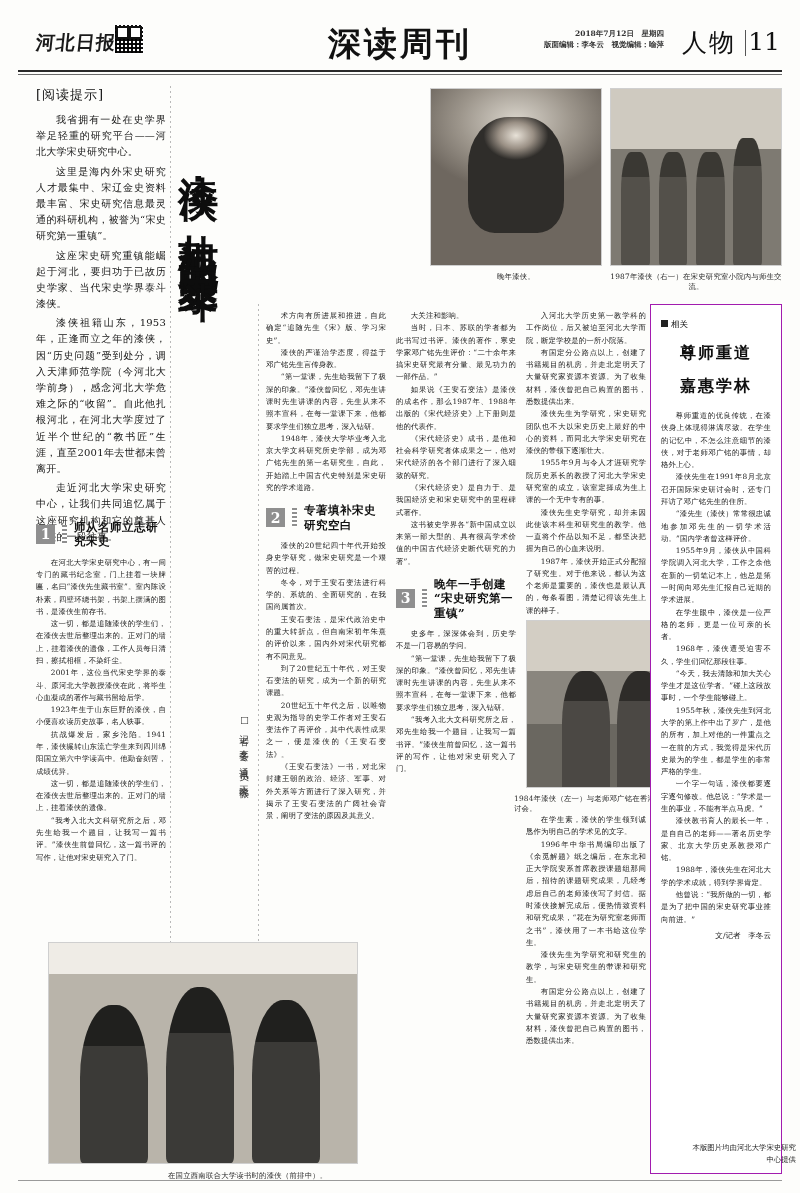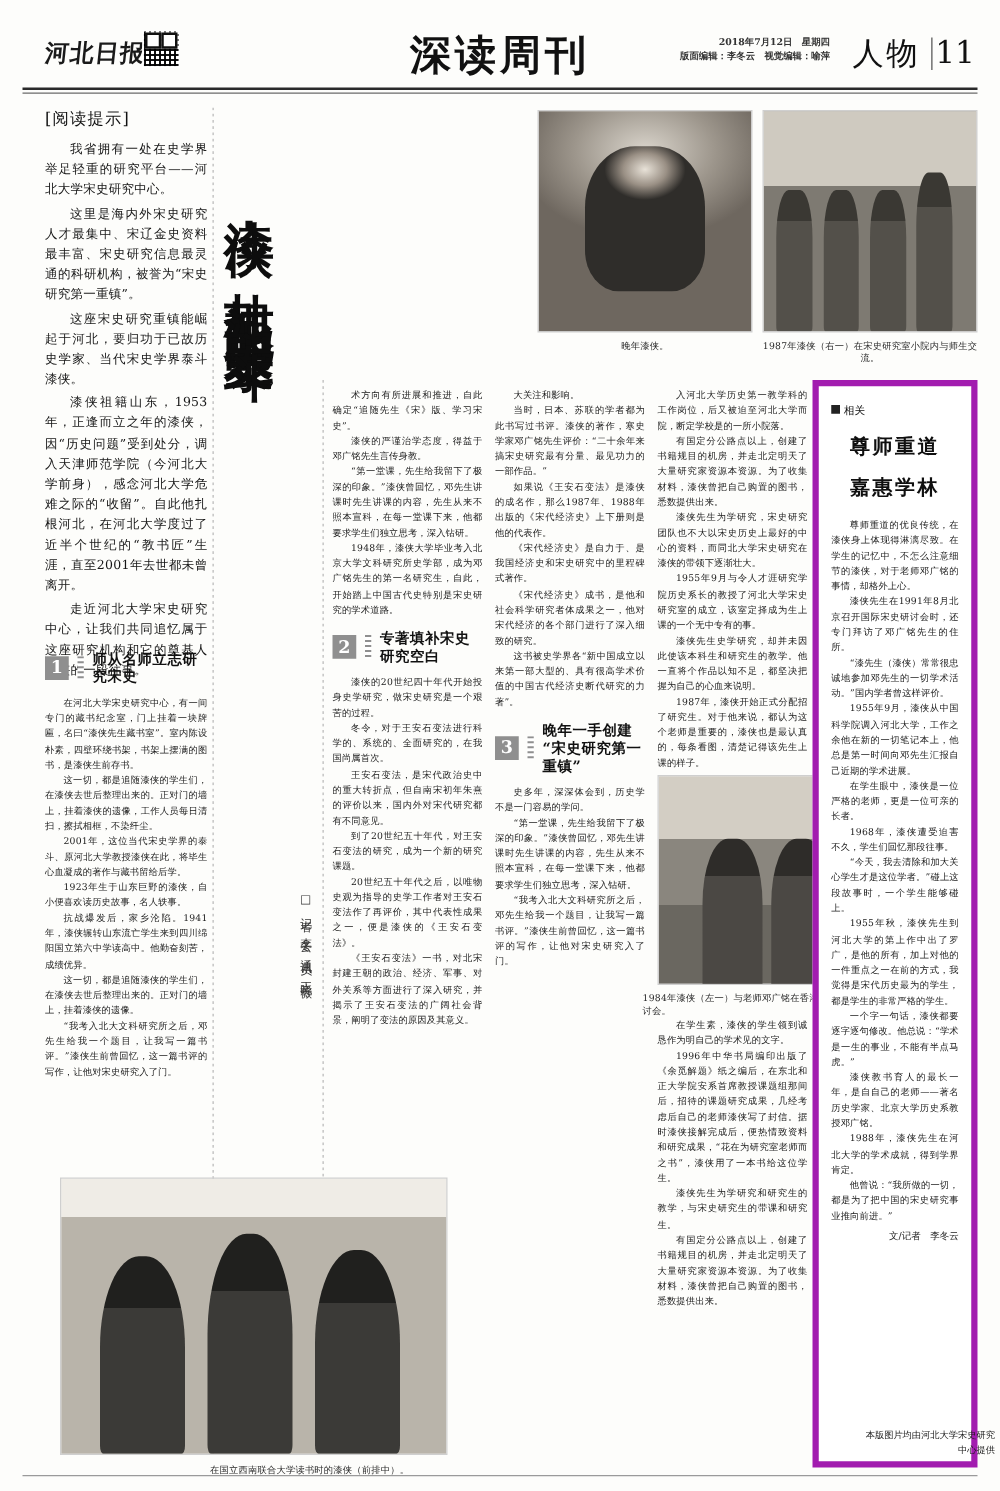--- a/index.html
+++ b/index.html
@@ -188,21 +188,21 @@
   
   .ph4 { background: linear-gradient(#efece6 0 14%, #b9b4aa 14% 100%); }
   .ph4 .fig {
     position: absolute; bottom: 0; width: 22%; height: 78%;
     background: linear-gradient(#20201e 0 26%, #3b3a37 26% 100%);
     border-radius: 46% 46% 4% 4%;
   }
 
   
   .sidebox {
-    position: absolute; border: 5px solid #a21caf; background: #fff;
+    position: absolute; border: 1px solid #a21caf; background: #fff;
   }
   .rel-tag {
     font-family: "DejaVu Serif", "Liberation Serif", serif;
     font-size: 8.5px; color: #111; margin-bottom: 10px;
   }
   .rel-tag .sq { display: inline-block; width: 7px; height: 7px; background: #222; margin-right: 3px; }
   .side-title {
     font-family: "DejaVu Serif", "Liberation Serif", serif;
     font-size: 16px; font-weight: 700; color: #0f0f0f;
     text-align: center; line-height: 1.5; letter-spacing: 2px;
@@ -307,22 +307,22 @@
     <p>王安石变法，是宋代政治史中的重大转折点，但自南宋初年朱熹的评价以来，国内外对宋代研究都有不同意见。</p>
     <p>到了20世纪五十年代，对王安石变法的研究，成为一个新的研究课题。</p>
     <p>20世纪五十年代之后，以唯物史观为指导的史学工作者对王安石变法作了再评价，其中代表性成果之一，便是漆侠的《王安石变法》。</p>
     <p>《王安石变法》一书，对北宋封建王朝的政治、经济、军事、对外关系等方面进行了深入研究，并揭示了王安石变法的广阔社会背景，阐明了变法的原因及其意义。</p>
   </div>
 
   <div class="col" style="left:378px; top:296px; width:120px;">
     <p>大关注和影响。</p>
     <p>当时，日本、苏联的学者都为此书写过书评。漆侠的著作，寒史学家邓广铭先生评价：“二十余年来搞宋史研究最有分量、最见功力的一部作品。”</p>
     <p>如果说《王安石变法》是漆侠的成名作，那么1987年、1988年出版的《宋代经济史》上下册则是他的代表作。</p>
+    <p>《宋代经济史》成书，是他和社会科学研究者体成果之一，他对宋代经济的各个部门进行了深入细致的研究。</p>
     <p>《宋代经济史》是自力于、是我国经济史和宋史研究中的里程碑式著作。</p>
-    <p>《宋代经济史》成书，是他和社会科学研究者体成果之一，他对宋代经济的各个部门进行了深入细致的研究。</p>
     <p>这书被史学界各“新中国成立以来第一部大型的、具有很高学术价值的中国古代经济史断代研究的力著”。</p>
 
     <div class="sec-head">
       <div class="sec-num">3</div>
       <div class="sec-bars"></div>
       <div class="sec-title" style="white-space:pre-line;">晚年一手创建
 “宋史研究第一重镇”</div>
     </div>
 
     <p>史多年，深深体会到，历史学不是一门容易的学问。</p>

